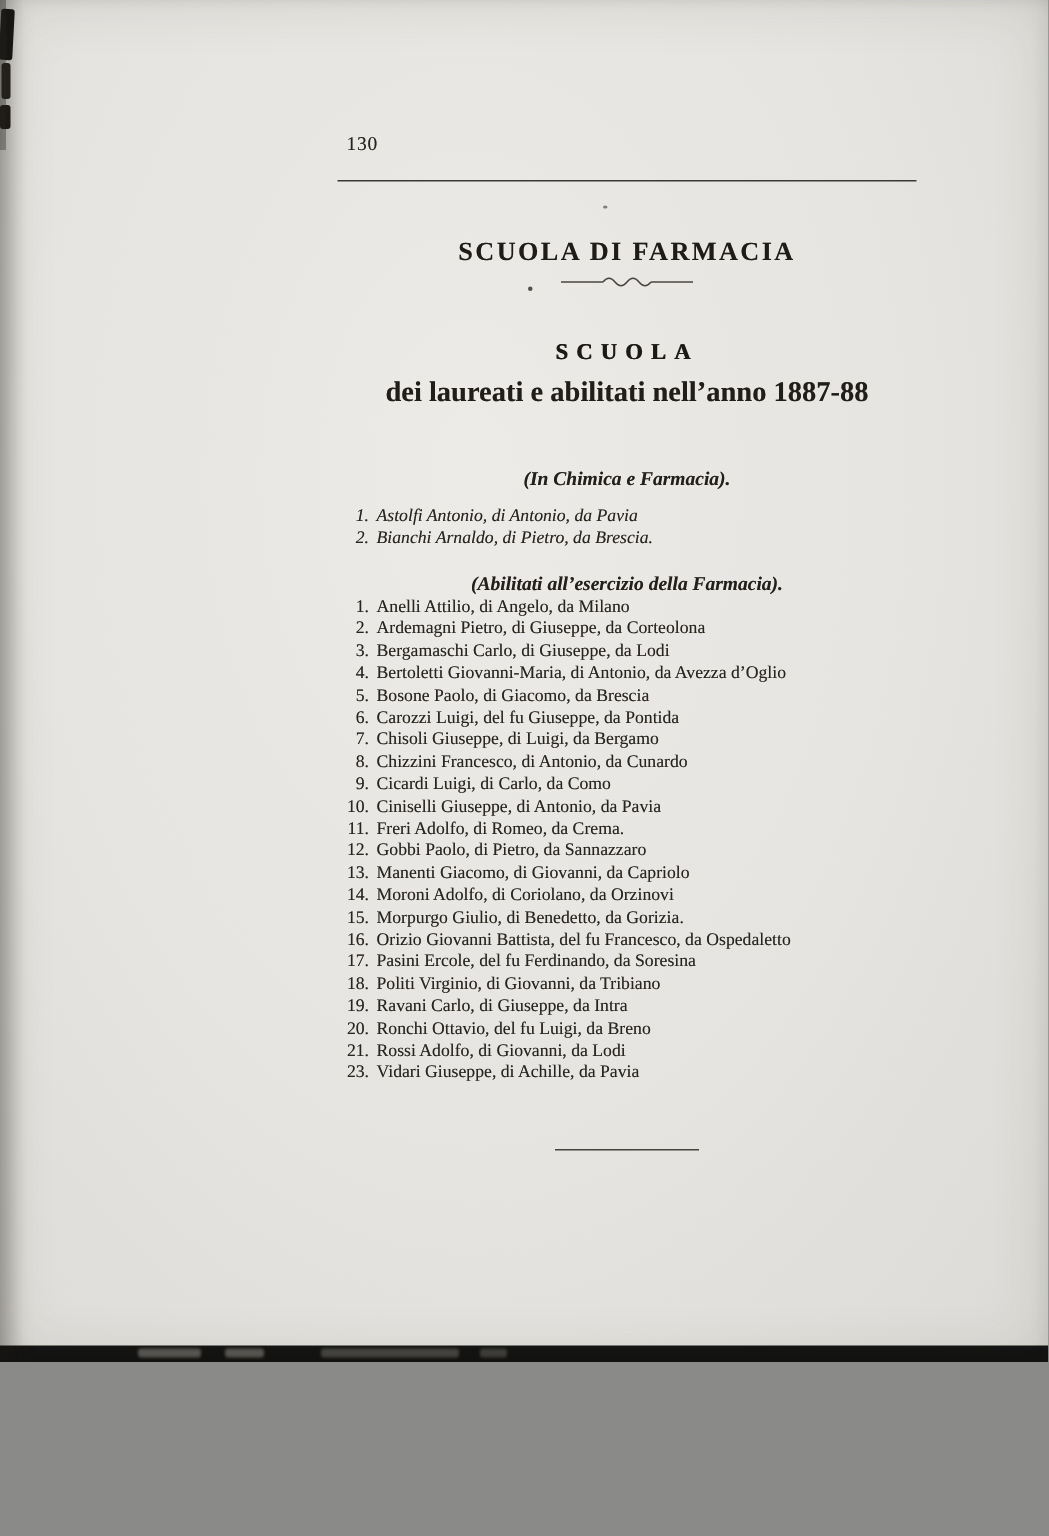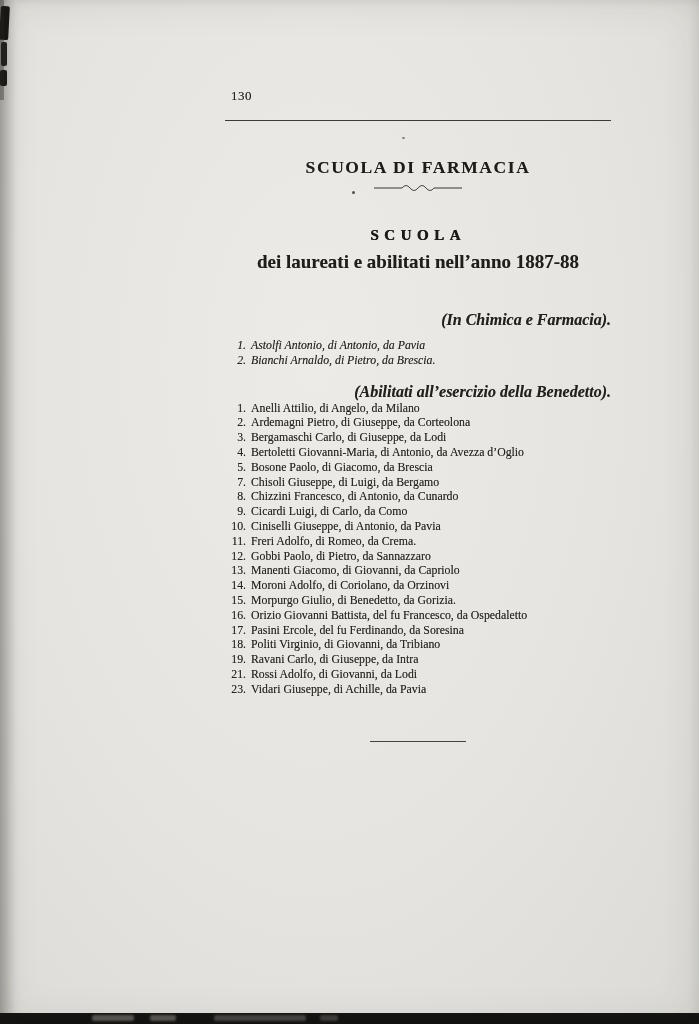--- a/index.html
+++ b/index.html
@@ -1,19 +1,19 @@
 <!DOCTYPE html>
 <html><head>
 <meta charset="utf-8">
 <style>
   html, body { margin: 0; padding: 0; background: #8a8a88; }
   .scan {
     position: relative;
     width: 699px;
-    height: 1024px;
+    height: 908px;
     overflow: hidden;
     background: radial-gradient(ellipse at 45% 35%, #edebe7 0%, #e5e4e0 55%, #dbdad6 100%);
     box-shadow: inset 0 0 40px rgba(60,55,45,0.12);
     font-family: "Liberation Serif", serif;
     color: #27241f;
   }
   .scan::after {
     content: "";
     position: absolute; inset: 0;
     pointer-events: none;
@@ -69,22 +69,22 @@
     margin: 34px 0 0 0; text-align: center;
     font-size: 15px; font-weight: bold; letter-spacing: 5.5px;
     color: #1d1a15;
     text-shadow: 0.5px 0 0 currentColor;
   }
   .list-subtitle {
     margin-top: 7px; text-align: center;
     font-size: 19px; font-weight: bold; color: #211e19;
   }
   .section-heading {
-    text-align: right; font-style: italic; font-weight: bold;
-    font-size: 16px; color: #23201b;
+    text-align: center; font-style: italic; font-weight: bold;
+    font-size: 13px; color: #23201b;
   }
   .section-heading.first  { margin-top: 38px; }
   .section-heading.second { margin-top: 15px; }
   ol.name-list { margin: 0; padding: 0; list-style: none; }
   ol.name-list.first  { margin-top: 9px; font-style: italic; }
   ol.name-list.second { }
   li.name-row {
     font-size: 11.8px; line-height: 14.8px; white-space: nowrap;
     color: #28251f;
   }
@@ -136,21 +136,21 @@
 
         <li class="name-row">
           <span class="num">1.</span><span class="txt">Astolfi Antonio, di Antonio, da Pavia</span>
         </li>
 
         <li class="name-row">
           <span class="num">2.</span><span class="txt">Bianchi Arnaldo, di Pietro, da Brescia.</span>
         </li>
       </ol>
 
-    <div class="section-heading second">(Abilitati all’esercizio della Benedetto).</div>
+    <div class="section-heading second">(Abilitati all’esercizio della Farmacia).</div>
 
     <ol class="name-list second">
 
         <li class="name-row">
           <span class="num">1.</span><span class="txt">Anelli Attilio, di Angelo, da Milano</span>
         </li>
 
         <li class="name-row">
           <span class="num">2.</span><span class="txt">Ardemagni Pietro, di Giuseppe, da Corteolona</span>
         </li>
@@ -160,20 +160,23 @@
         </li>
 
         <li class="name-row">
           <span class="num">4.</span><span class="txt">Bertoletti Giovanni-Maria, di Antonio, da Avezza d’Oglio</span>
         </li>
 
         <li class="name-row">
           <span class="num">5.</span><span class="txt">Bosone Paolo, di Giacomo, da Brescia</span>
         </li>
 
+        <li class="name-row">
+          <span class="num">6.</span><span class="txt">Carozzi Luigi, del fu Giuseppe, da Pontida</span>
+        </li>
 
         <li class="name-row">
           <span class="num">7.</span><span class="txt">Chisoli Giuseppe, di Luigi, da Bergamo</span>
         </li>
 
         <li class="name-row">
           <span class="num">8.</span><span class="txt">Chizzini Francesco, di Antonio, da Cunardo</span>
         </li>
 
         <li class="name-row">
@@ -213,20 +216,23 @@
         </li>
 
         <li class="name-row">
           <span class="num">18.</span><span class="txt">Politi Virginio, di Giovanni, da Tribiano</span>
         </li>
 
         <li class="name-row">
           <span class="num">19.</span><span class="txt">Ravani Carlo, di Giuseppe, da Intra</span>
         </li>
 
+        <li class="name-row">
+          <span class="num">20.</span><span class="txt">Ronchi Ottavio, del fu Luigi, da Breno</span>
+        </li>
 
         <li class="name-row">
           <span class="num">21.</span><span class="txt">Rossi Adolfo, di Giovanni, da Lodi</span>
         </li>
 
 
         <li class="name-row">
           <span class="num">23.</span><span class="txt">Vidari Giuseppe, di Achille, da Pavia</span>
         </li>
 

